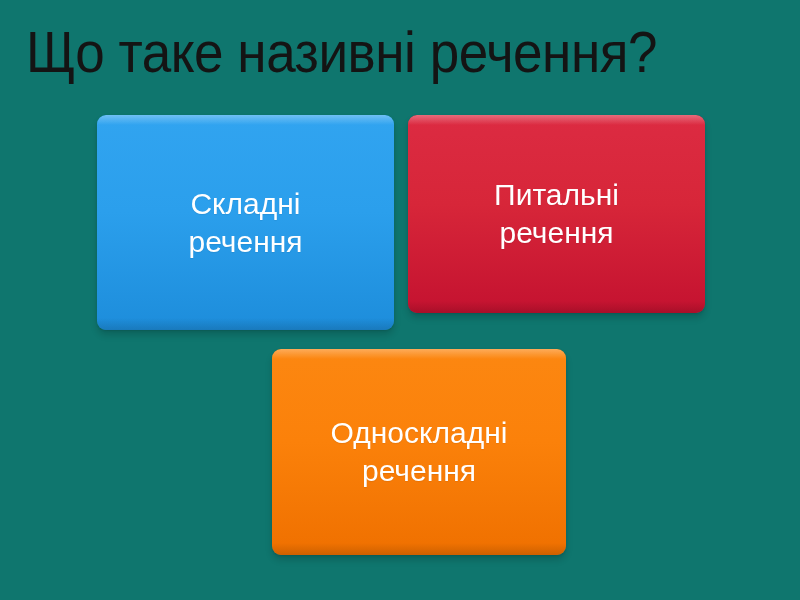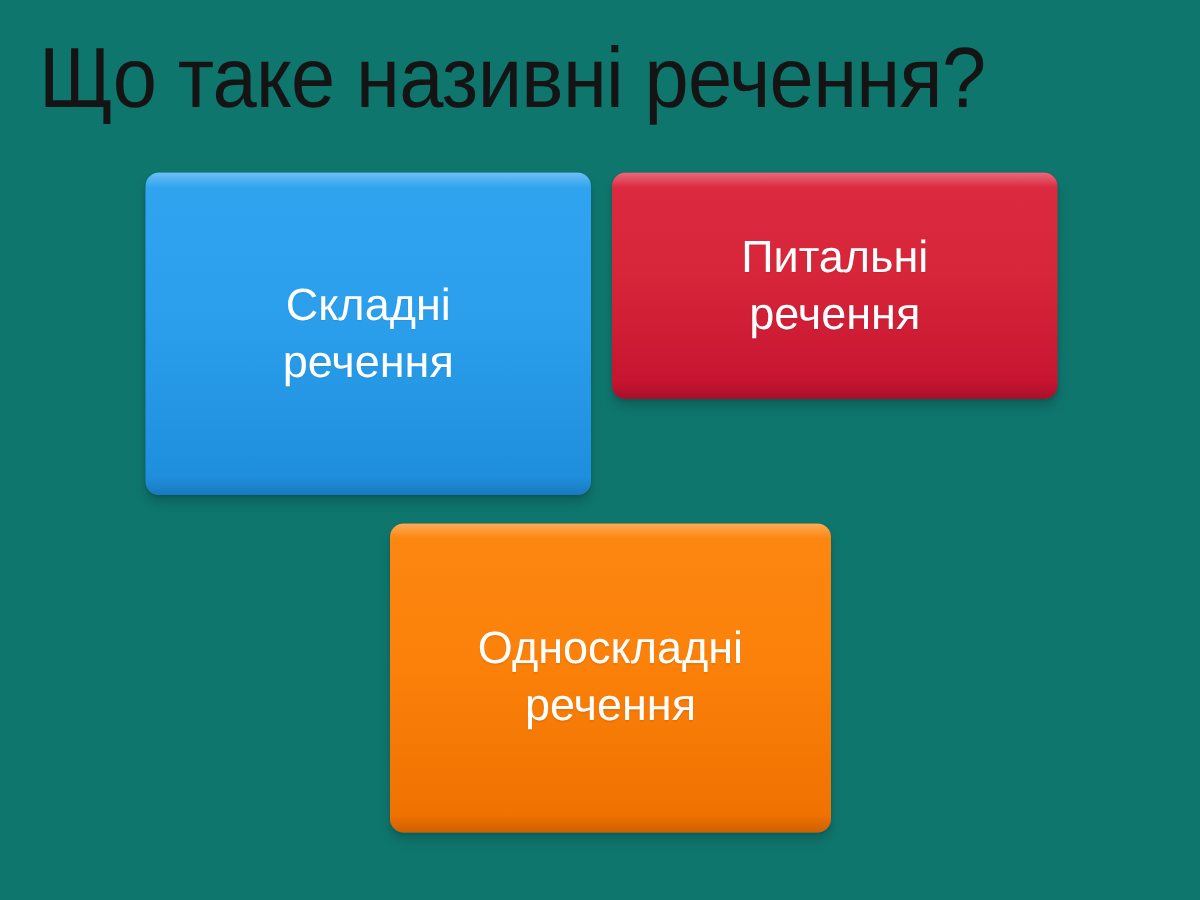--- a/index.html
+++ b/index.html
@@ -114,27 +114,27 @@
     width: 297px;
     height: 215px;
     background: linear-gradient(to bottom, #31a4f0 0%, #2b9fec 45%, #1d8ddb 100%);
   }
 
   
   #answer-card-1 {
     left: 408px;
     top: 115px;
     width: 297px;
-    height: 151px;
+    height: 198px;
     background: linear-gradient(to bottom, #dc2b42 0%, #d72639 45%, #c41230 100%);
   }
 
   
   #answer-card-2 {
-    left: 260px;
+    left: 272px;
     top: 349px;
     width: 294px;
     height: 206px;
     background: linear-gradient(to bottom, #fc8711 0%, #fb810a 45%, #ef7000 100%);
   }
 </style>
 </head>
 <body>
 
 <div id="quiz-screen">

